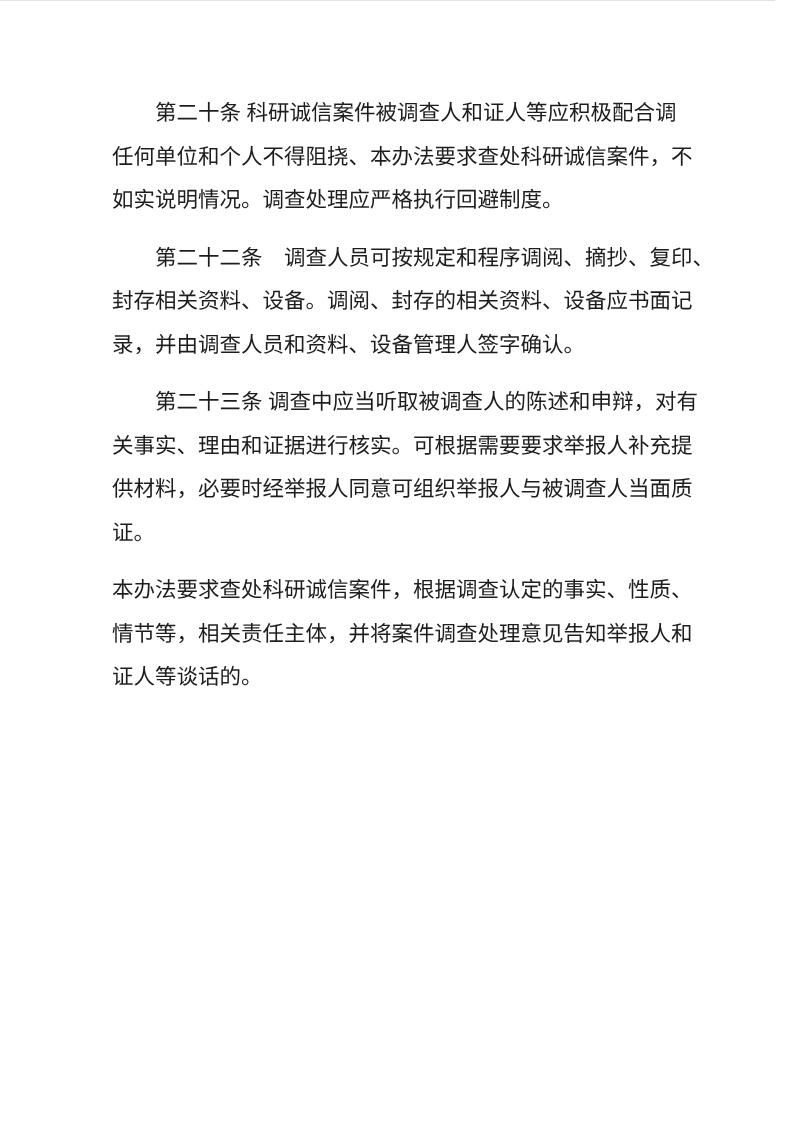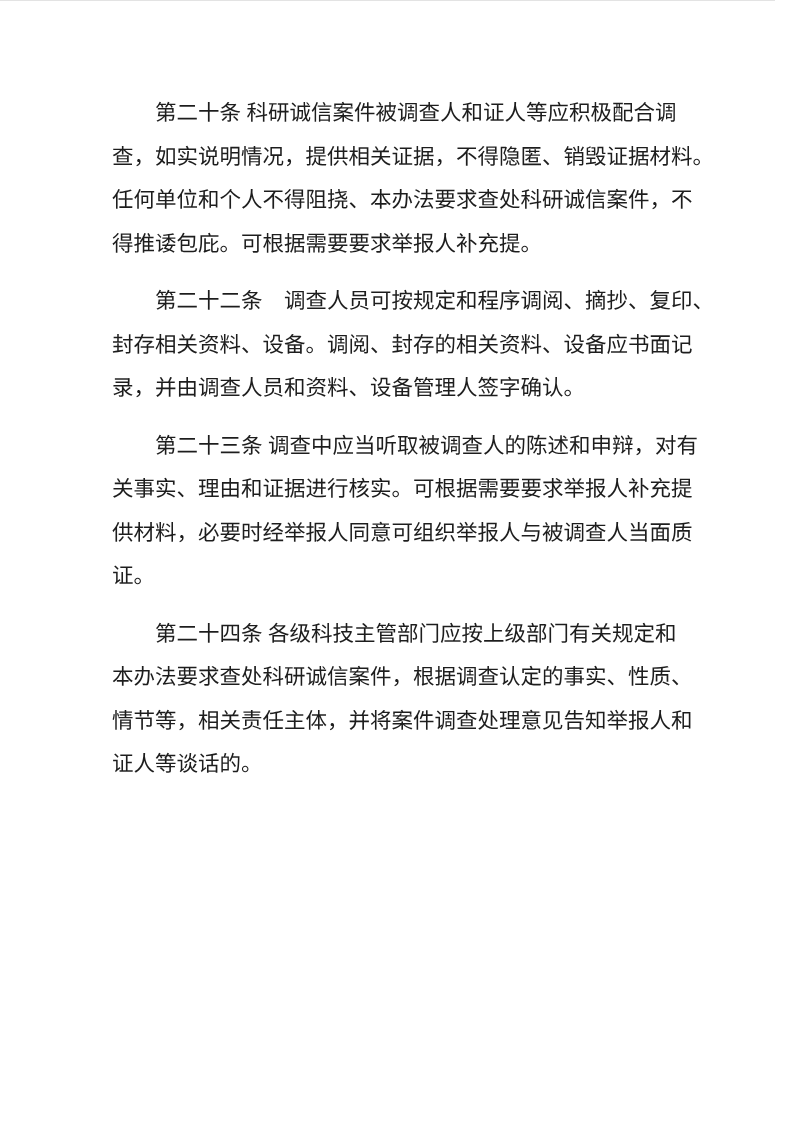--- a/index.html
+++ b/index.html
@@ -36,39 +36,37 @@
     text-indent: 43px; 
   }
 </style>
 </head>
 <body>
 
 <div class="page">
 
   <div class="para">
     <div class="line first">第二十条 科研诚信案件被调查人和证人等应积极配合调</div>
-    <div class="line">查，如实说明情况，提供相关证据，不得隐匿、销毁证据材料。</div>
     <div class="line">任何单位和个人不得阻挠、本办法要求查处科研诚信案件，不</div>
-    <div class="line">得推诿包庇。可根据需要要求举报人补充提。</div>
+    <div class="line">如实说明情况。调查处理应严格执行回避制度。</div>
   </div>
 
 
   <div class="para">
     <div class="line first">第二十二条　调查人员可按规定和程序调阅、摘抄、复印、</div>
     <div class="line">封存相关资料、设备。调阅、封存的相关资料、设备应书面记</div>
     <div class="line">录，并由调查人员和资料、设备管理人签字确认。</div>
   </div>
 
   <div class="para">
     <div class="line first">第二十三条 调查中应当听取被调查人的陈述和申辩，对有</div>
     <div class="line">关事实、理由和证据进行核实。可根据需要要求举报人补充提</div>
     <div class="line">供材料，必要时经举报人同意可组织举报人与被调查人当面质</div>
     <div class="line">证。</div>
   </div>
 
   <div class="para">
-    <div class="line first">第二十四条 各级科技主管部门应按上级部门有关规定和</div>
     <div class="line">本办法要求查处科研诚信案件，根据调查认定的事实、性质、</div>
     <div class="line">情节等，相关责任主体，并将案件调查处理意见告知举报人和</div>
     <div class="line">证人等谈话的。</div>
   </div>
 
 </div>
 
 </body></html>

